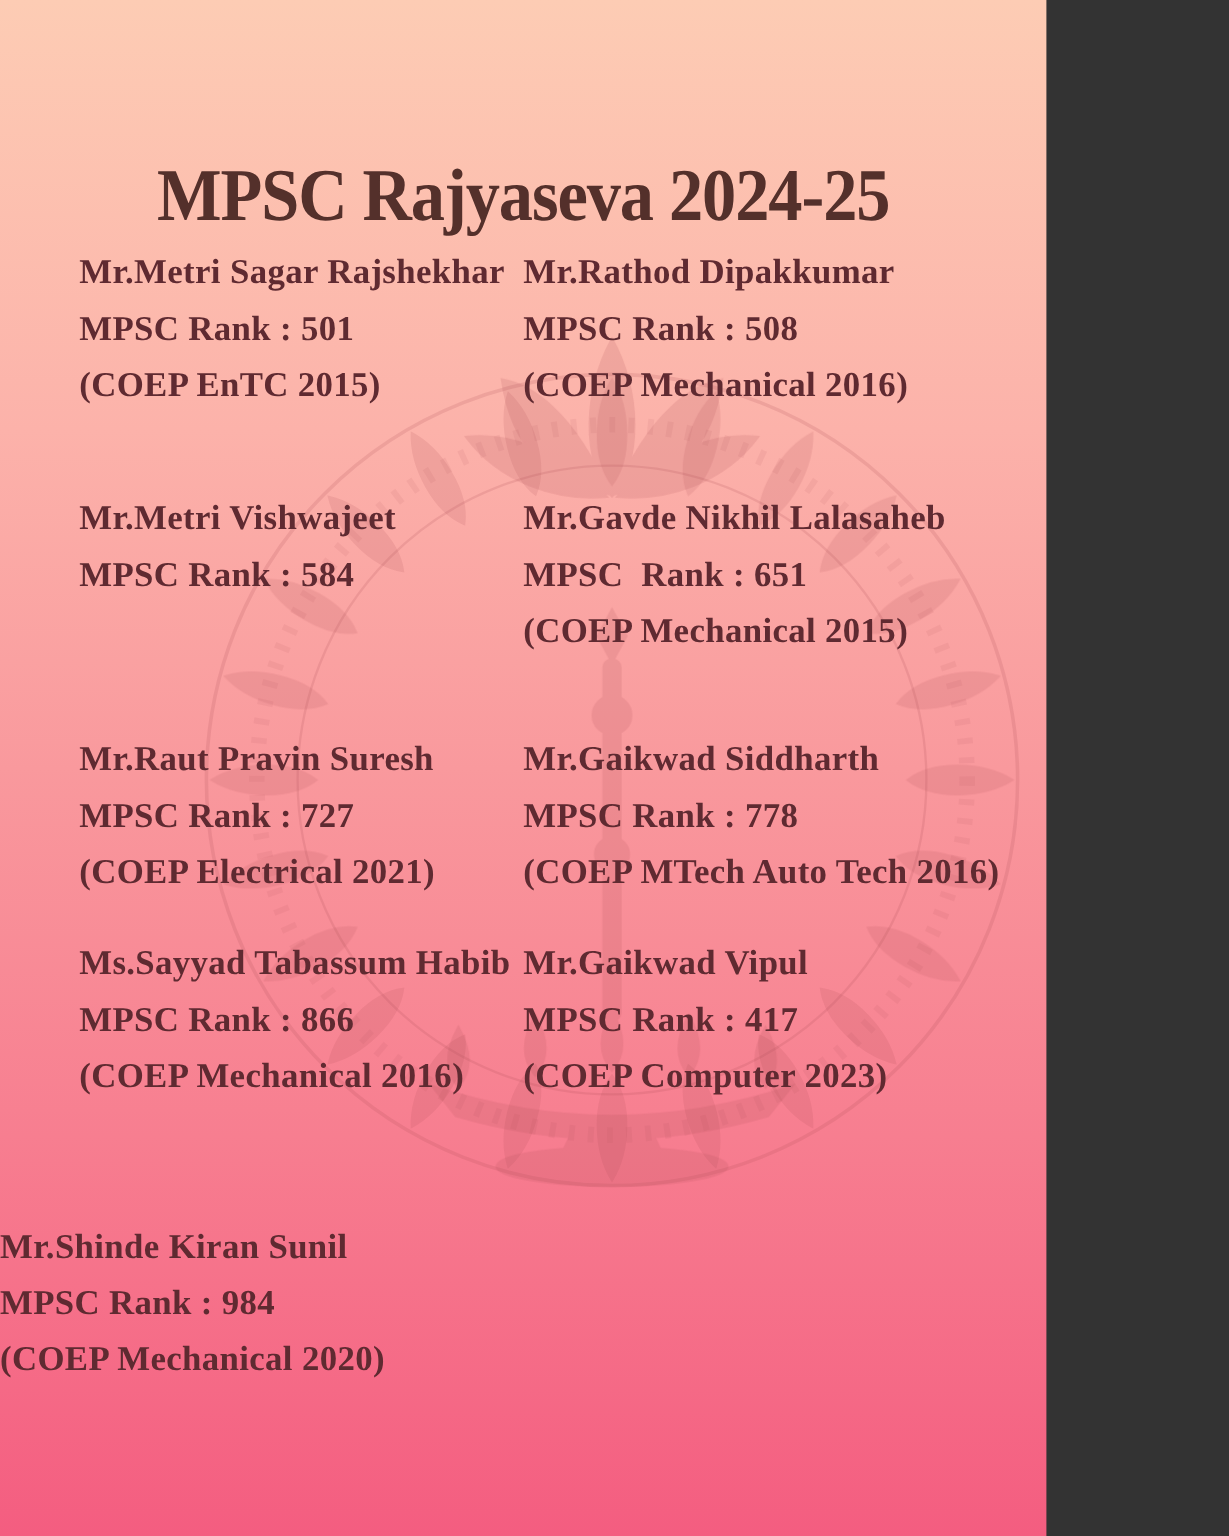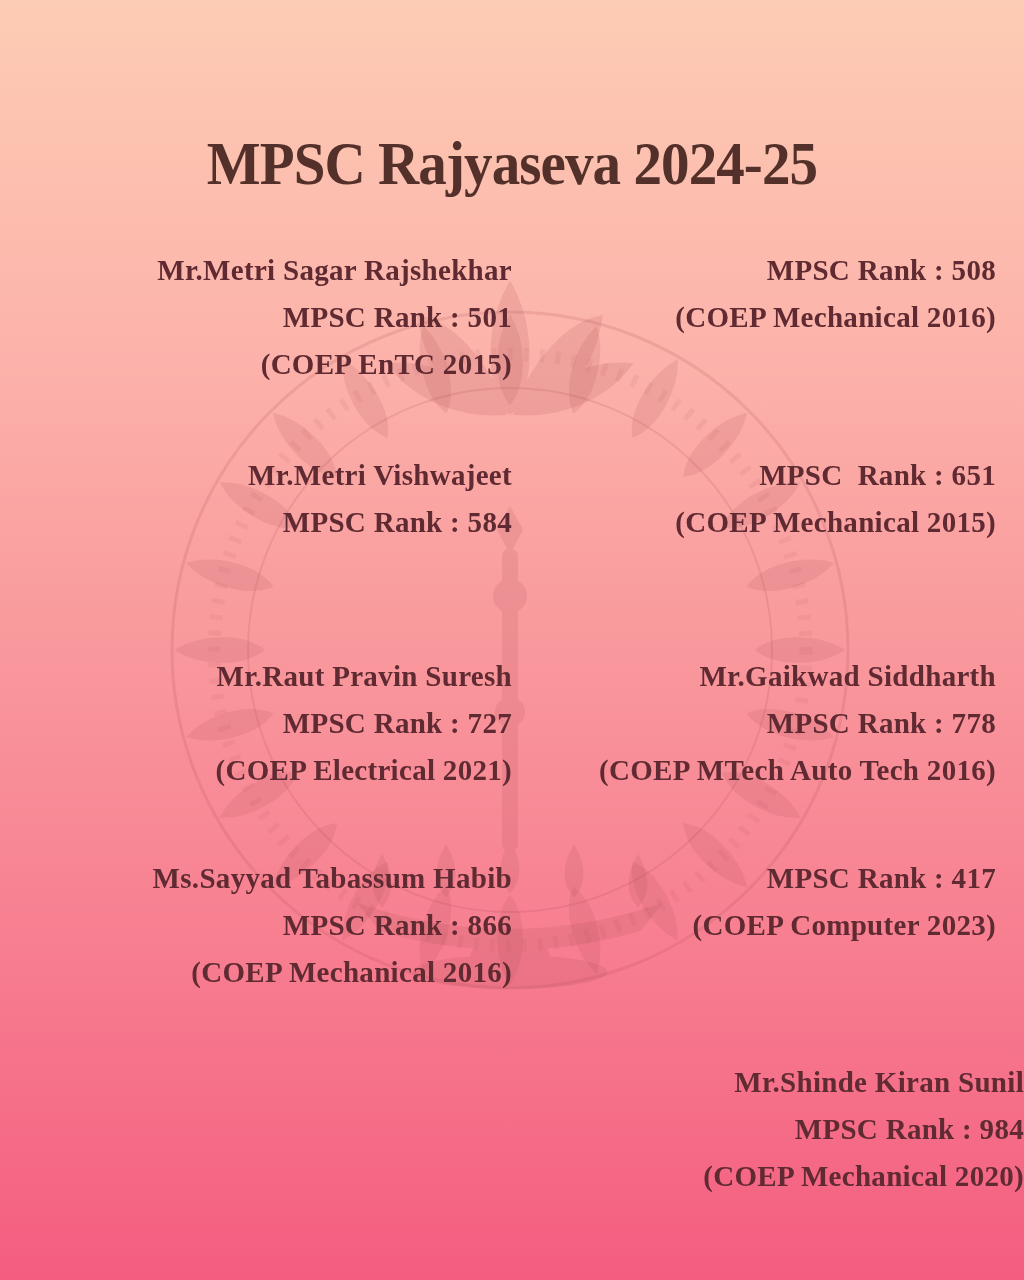--- a/index.html
+++ b/index.html
@@ -1,18 +1,18 @@
 <!DOCTYPE html>
 <html><head>
 <meta charset="utf-8">
 <style>
   html, body { margin: 0; padding: 0; background: #333; }
   .poster {
     position: relative;
-    width: 1024px;
+    width: 872px;
     height: 1280px;
     overflow: hidden;
     background: linear-gradient(180deg,
       #fdccb4 0%,
       #fcb2aa 28%,
       #f9999d 50%,
       #f77e90 74%,
       #f45d80 100%);
     font-family: "Liberation Serif", serif;
   }
@@ -38,33 +38,32 @@
   .row {
     position: absolute;
     left: 0;
     width: 100%;
     display: grid;
     grid-template-columns: 1fr 1fr;
   }
   .row-1 { top: 204px; }
   .row-2 { top: 409px; }
   .row-3 { top: 610px; }
-  .row-4 { top: 812px; }
+  .row-4 { top: 780px; }
   .row-5 { top: 1016px; display: block; }
   .row .entry:first-child { padding-left: 66px; }
   .row .entry:last-child  { padding-right: 28px; }
   .row-5 .entry { padding: 0 !important; }
   .entry {
-    text-align: right;
+    text-align: left;
     color: #5f2a31;
     font-weight: bold;
     font-size: 29px;
     line-height: 47px;
     letter-spacing: 0.3px;
-    margin-top: 43px;
   }
   .entry div { white-space: pre-wrap; }
 </style>
 </head>
 <body>
 
 <div class="poster">
 
   <svg class="watermark" width="1024" height="1280" viewBox="0 0 1024 1280" aria-hidden="true">
     <defs>
@@ -133,31 +132,33 @@
 
   <h1 class="title">MPSC Rajyaseva 2024-25</h1>
 
   <div class="row row-1">
     <div class="entry">
       <div>Mr.Metri Sagar Rajshekhar</div>
       <div>MPSC Rank : 501</div>
       <div>(COEP EnTC 2015)</div>
     </div>
     <div class="entry">
+      <div>Mr.Rathod Dipakkumar</div>
       <div>MPSC Rank : 508</div>
       <div>(COEP Mechanical 2016)</div>
     </div>
   </div>
 
   <div class="row row-2">
     <div class="entry">
       <div>Mr.Metri Vishwajeet</div>
       <div>MPSC Rank : 584</div>
     </div>
     <div class="entry">
+      <div>Mr.Gavde Nikhil Lalasaheb</div>
       <div>MPSC  Rank : 651</div>
       <div>(COEP Mechanical 2015)</div>
     </div>
   </div>
 
   <div class="row row-3">
     <div class="entry">
       <div>Mr.Raut Pravin Suresh</div>
       <div>MPSC Rank : 727</div>
       <div>(COEP Electrical 2021)</div>
@@ -169,20 +170,21 @@
     </div>
   </div>
 
   <div class="row row-4">
     <div class="entry">
       <div>Ms.Sayyad Tabassum Habib</div>
       <div>MPSC Rank : 866</div>
       <div>(COEP Mechanical 2016)</div>
     </div>
     <div class="entry">
+      <div>Mr.Gaikwad Vipul</div>
       <div>MPSC Rank : 417</div>
       <div>(COEP Computer 2023)</div>
     </div>
   </div>
 
   <div class="row row-5">
     <div class="entry">
       <div>Mr.Shinde Kiran Sunil</div>
       <div>MPSC Rank : 984</div>
       <div>(COEP Mechanical 2020)</div>

